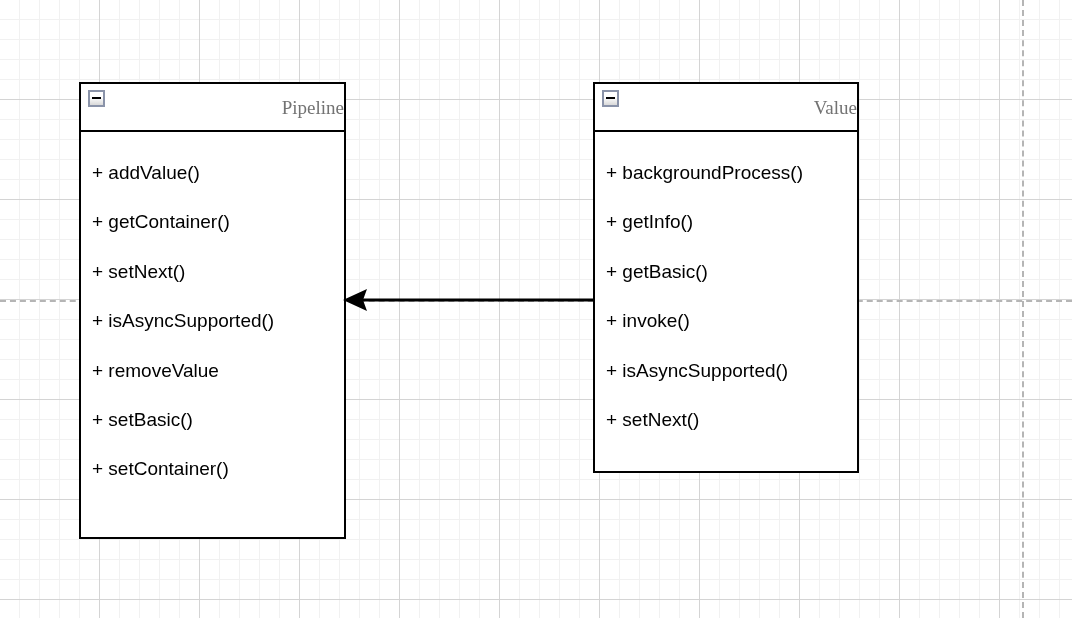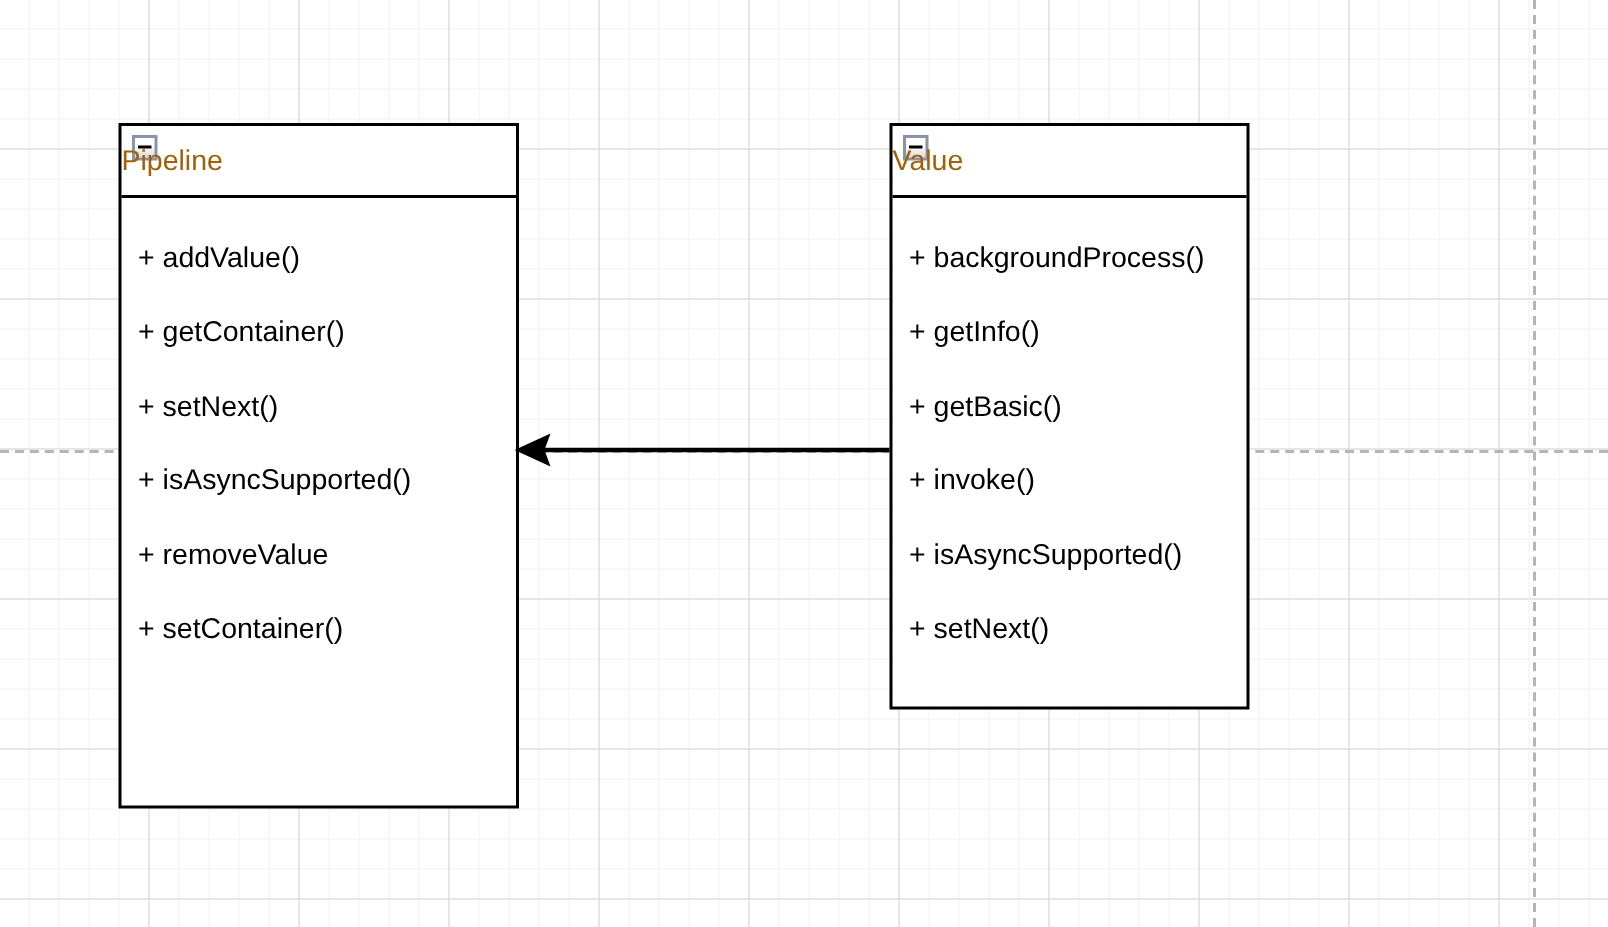--- a/index.html
+++ b/index.html
@@ -63,24 +63,25 @@
     border-bottom: 2px solid #000000;
     box-sizing: border-box;
   }
   .uml-title {
     position: absolute;
     left: 0;
     right: 0;
     top: 0;
     height: 48px;
     line-height: 48px;
-    text-align: left;
+    text-align: right;
     font-size: 19px;
-    color: #a16207;
+    color: #737373;
     white-space: nowrap;
+    font-family: Liberation Serif, serif;
   }
   .collapse-icon {
     position: absolute;
     left: 7px;
     top: 6px;
     width: 17px;
     height: 17px;
     box-sizing: border-box;
     border: 2px solid #8a93a9;
     background: linear-gradient(to bottom, #ffffff 0%, #ffffff 40%, #d9d9d9 100%);
@@ -129,25 +130,26 @@
     <div class="uml-header">
       <span class="collapse-icon"></span>
       <div class="uml-title">Pipeline</div>
     </div>
     <div class="uml-members" id="members-pipeline">
         <div class="uml-member">+ addValue()</div>
         <div class="uml-member">+ getContainer()</div>
         <div class="uml-member">+ setNext()</div>
         <div class="uml-member">+ isAsyncSupported()</div>
         <div class="uml-member">+ removeValue</div>
+        <div class="uml-member">+ setBasic()</div>
         <div class="uml-member">+ setContainer()</div>
       </div>
   </div>
 
-  <div class="uml-class" id="class-value" style="left:593px; top:82px; width:240px; height:391px;">
+  <div class="uml-class" id="class-value" style="left:593px; top:82px; width:266px; height:391px;">
     <div class="uml-header">
       <span class="collapse-icon"></span>
       <div class="uml-title">Value</div>
     </div>
     <div class="uml-members" id="members-value">
         <div class="uml-member">+ backgroundProcess()</div>
         <div class="uml-member">+ getInfo()</div>
         <div class="uml-member">+ getBasic()</div>
         <div class="uml-member">+ invoke()</div>
         <div class="uml-member">+ isAsyncSupported()</div>

